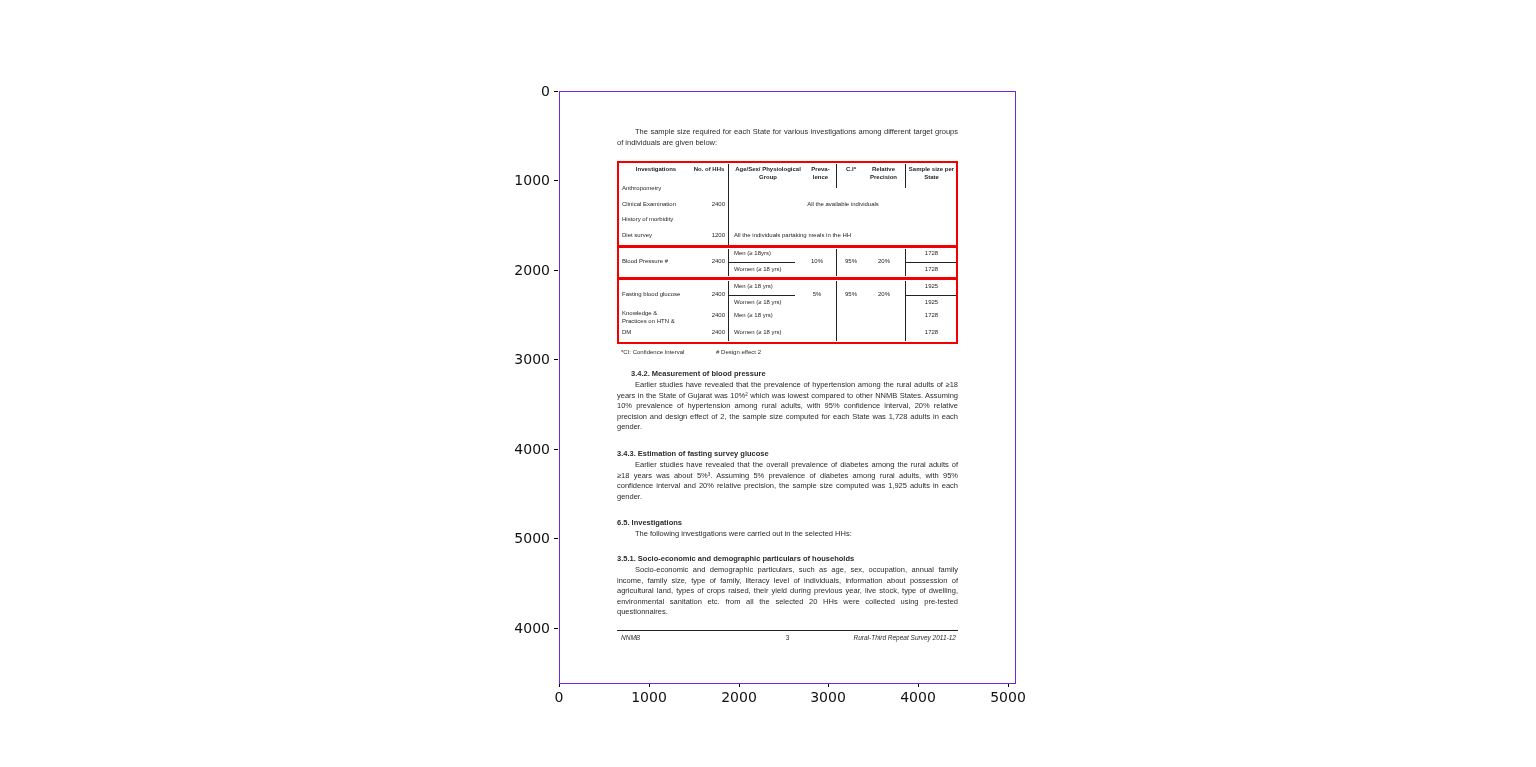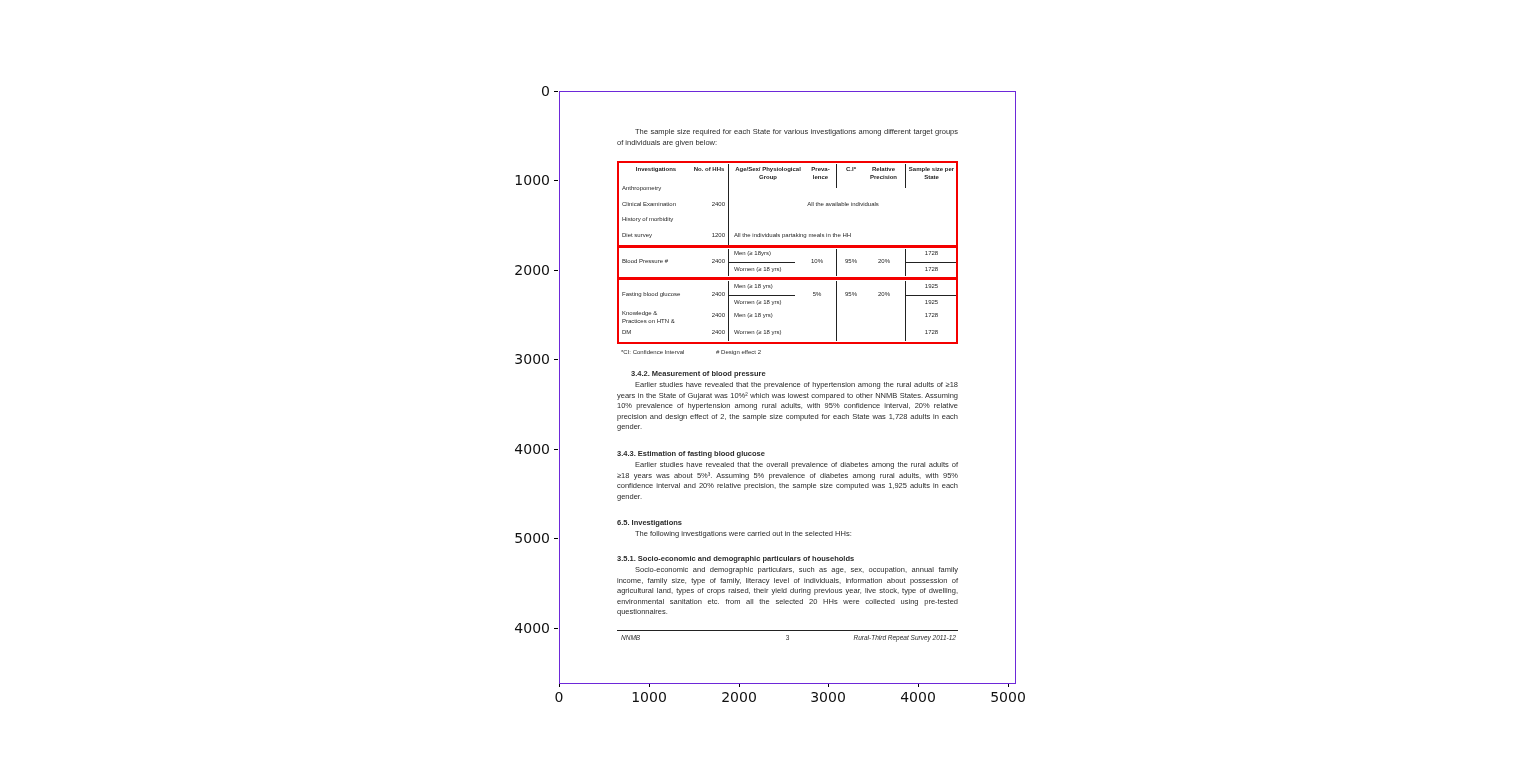--- a/index.html
+++ b/index.html
@@ -139,21 +139,21 @@
     </div>
 
     <div class="abs fnote" style="left:61px;top:257px;">
       <span>*CI: Confidence Interval</span>
       <span style="margin-left:30px;"># Design effect 2</span>
     </div>
 
     <div class="abs doc hd" style="left:71px;top:277px;">3.4.2. Measurement of blood pressure</div>
     <div class="abs doc para" style="left:57px;top:288px;width:341px;">Earlier studies have revealed that the prevalence of hypertension among the rural adults of ≥18 years in the State of Gujarat was 10%² which was lowest compared to other NNMB States. Assuming 10% prevalence of hypertension among rural adults, with 95% confidence interval, 20% relative precision and design effect of 2, the sample size computed for each State was 1,728 adults in each gender.</div>
 
-    <div class="abs doc hd" style="left:57px;top:357px;">3.4.3. Estimation of fasting blood glucose</div>
+    <div class="abs doc hd" style="left:57px;top:357px;">3.4.3. Estimation of fasting survey glucose</div>
     <div class="abs doc para" style="left:57px;top:368px;width:341px;">Earlier studies have revealed that the overall prevalence of diabetes among the rural adults of ≥18 years was about 5%³. Assuming 5% prevalence of diabetes among rural adults, with 95% confidence interval and 20% relative precision, the sample size computed was 1,925 adults in each gender.</div>
 
     <div class="abs doc hd" style="left:57px;top:426px;">6.5. Investigations</div>
     <div class="abs doc para" style="left:57px;top:437px;width:341px;">The following investigations were carried out in the selected HHs:</div>
 
     <div class="abs doc hd" style="left:57px;top:462px;">3.5.1. Socio-economic and demographic particulars of households</div>
     <div class="abs doc para" style="left:57px;top:473px;width:341px;">Socio-economic and demographic particulars, such as age, sex, occupation, annual family income, family size, type of family, literacy level of individuals, information about possession of agricultural land, types of crops raised, their yield during previous year, live stock, type of dwelling, environmental sanitation etc. from all the selected 20 HHs were collected using pre-tested questionnaires.</div>
 
     <div class="footer-rule" style="left:57px;top:538px;width:341px;"></div>
     <div class="abs" style="left:57px;top:542px;width:341px;height:10px;">

